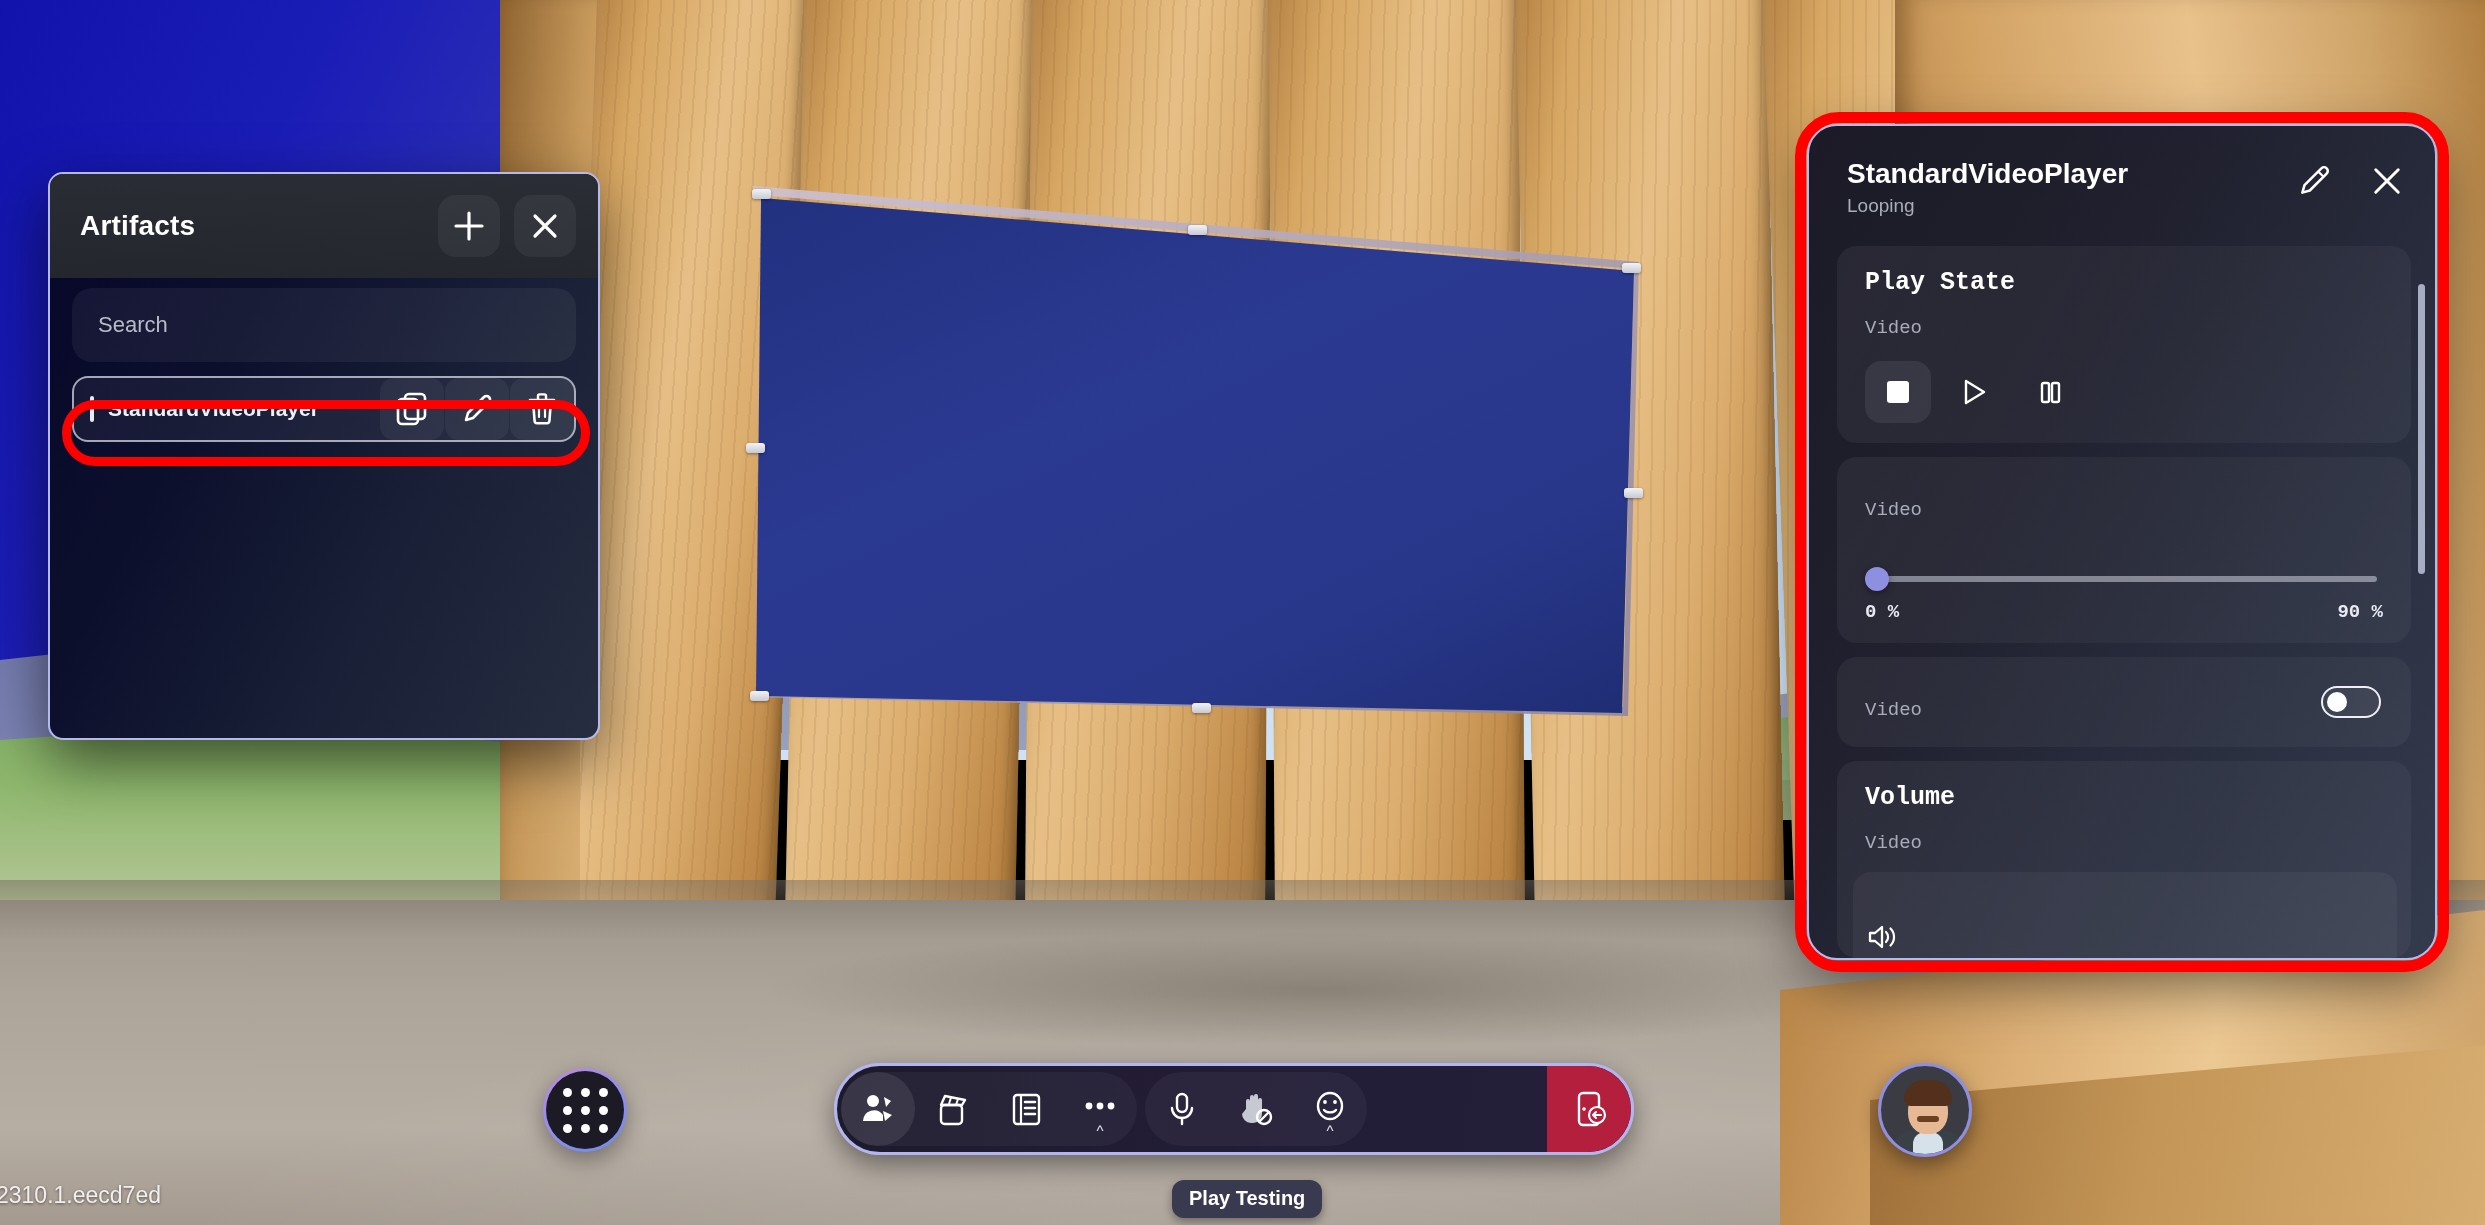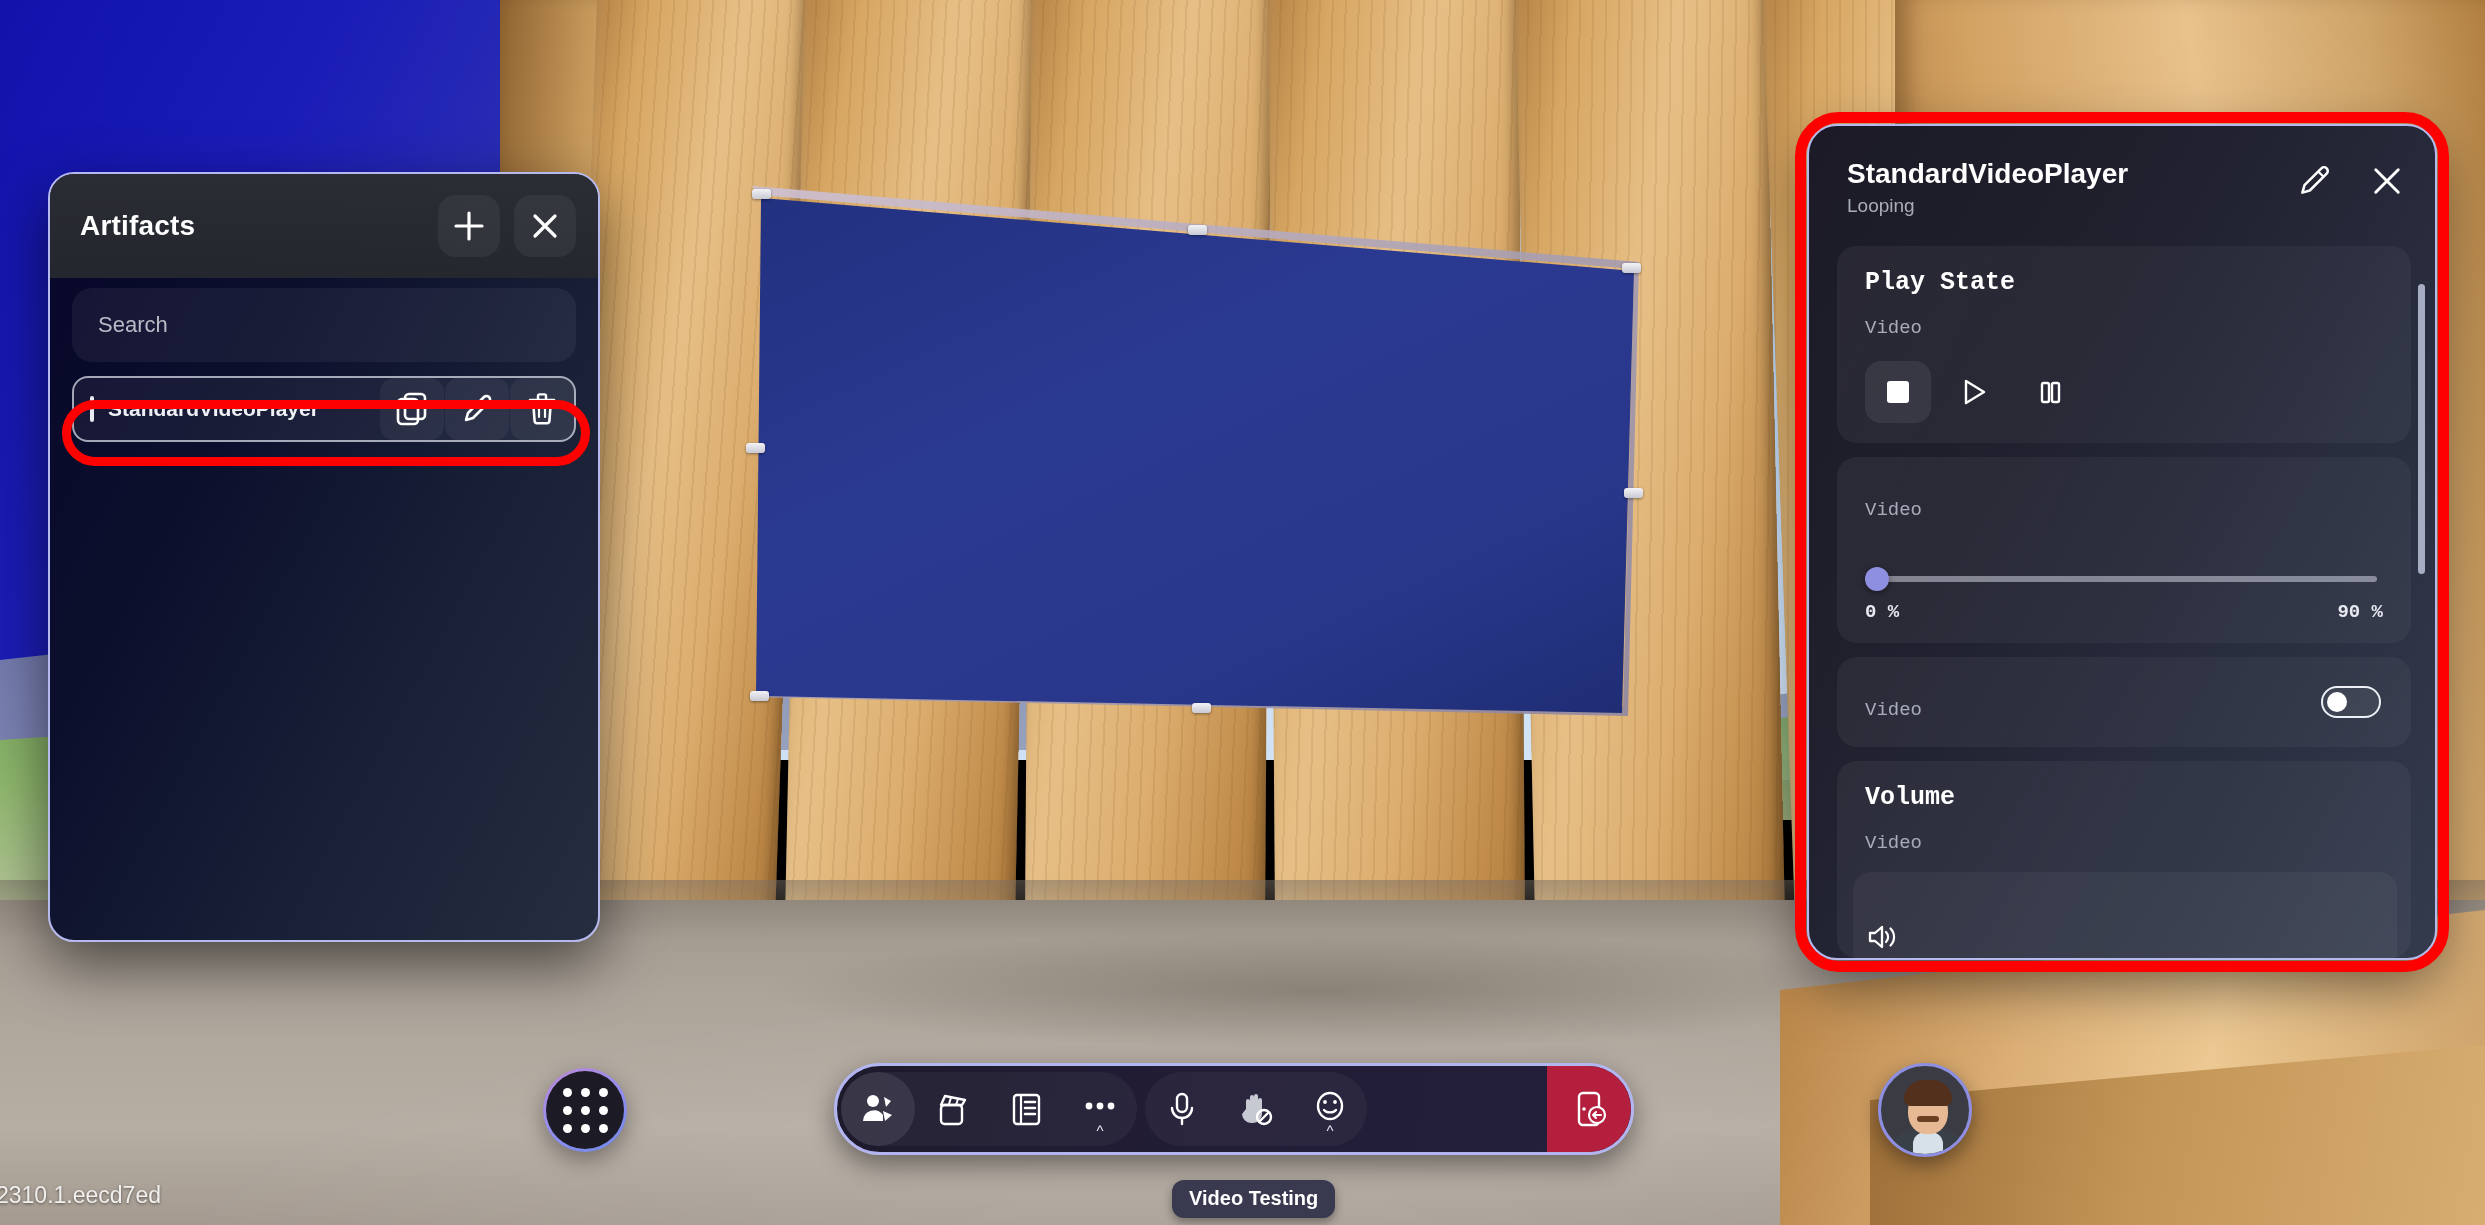--- a/index.html
+++ b/index.html
@@ -140,22 +140,23 @@
   .panel {
     position: absolute;
     border-radius: 26px;
     border: 2.5px solid #b6b9ee;
     box-shadow: 0 22px 60px rgba(0,0,0,.55);
     overflow: hidden;
   }
 
   
   #artifacts-panel {
-    left: 48px; top: 172px; width: 552px; height: 770px;
+    left: 48px; top: 172px; width: 552px; height: 568px;
     background: linear-gradient(118deg, #07072a 0%, #0c0f2c 32%, #1b2238 70%, #262d40 100%);
+    border-radius: 15px;
   }
   .art-header {
     height: 104px; position: relative;
     display: flex; align-items: center; justify-content: space-between;
     padding: 0 22px 0 30px;
     background: linear-gradient(180deg, rgba(44,46,52,.96) 0%, rgba(38,40,47,.95) 100%);
   }
   .art-title { color: #ffffff; font-size: 28px; font-weight: 700; letter-spacing: .2px; }
   .art-hbtns { display: flex; gap: 14px; }
   .hbtn {
@@ -631,21 +632,21 @@
     <div class="tbtn leave">
       <svg width="38" height="42" viewBox="0 0 38 42">
         <rect x="9" y="5" width="20" height="32" rx="4" fill="none" stroke="#fff" stroke-width="2.4"></rect>
         <circle cx="14" cy="21" r="1.8" fill="#fff"></circle>
         <circle cx="27" cy="27" r="8" fill="#b41f3d" stroke="#fff" stroke-width="2.2"></circle>
         <path d="M31 27 H23 M26 24 L23 27 L26 30" fill="none" stroke="#fff" stroke-width="2.1" stroke-linecap="round" stroke-linejoin="round"></path>
       </svg>
     </div>
   </div>
 
-  <div id="tooltip">Video Testing</div>
+  <div id="tooltip">Play Testing</div>
 
   <div id="version">2310.1.eecd7ed</div>
 
   <div id="self-avatar">
     <div class="av-body"></div>
     <div class="av-shirt"></div>
     <div class="av-head"></div>
     <div class="av-hair"></div>
     <div class="av-mous"></div>
   </div>

